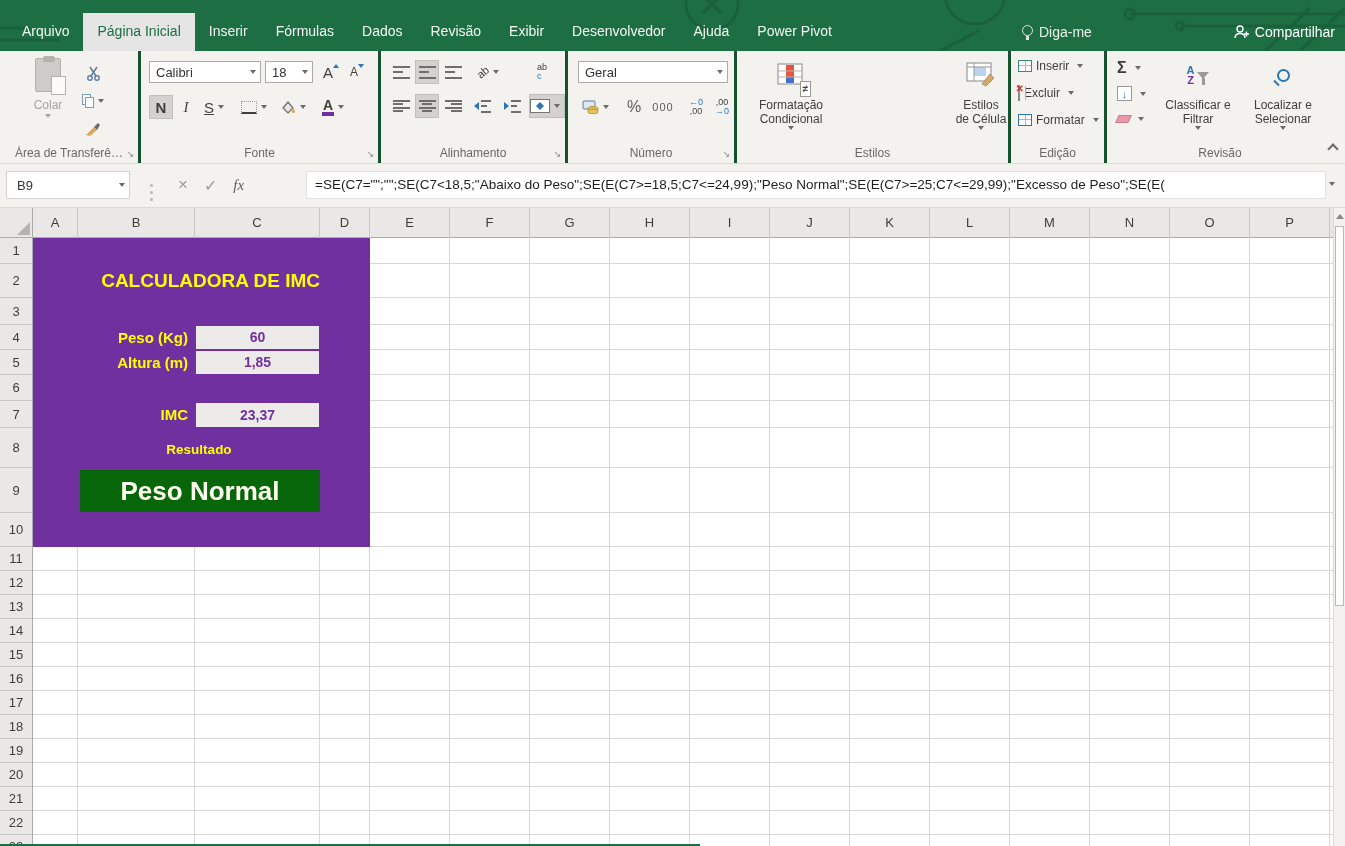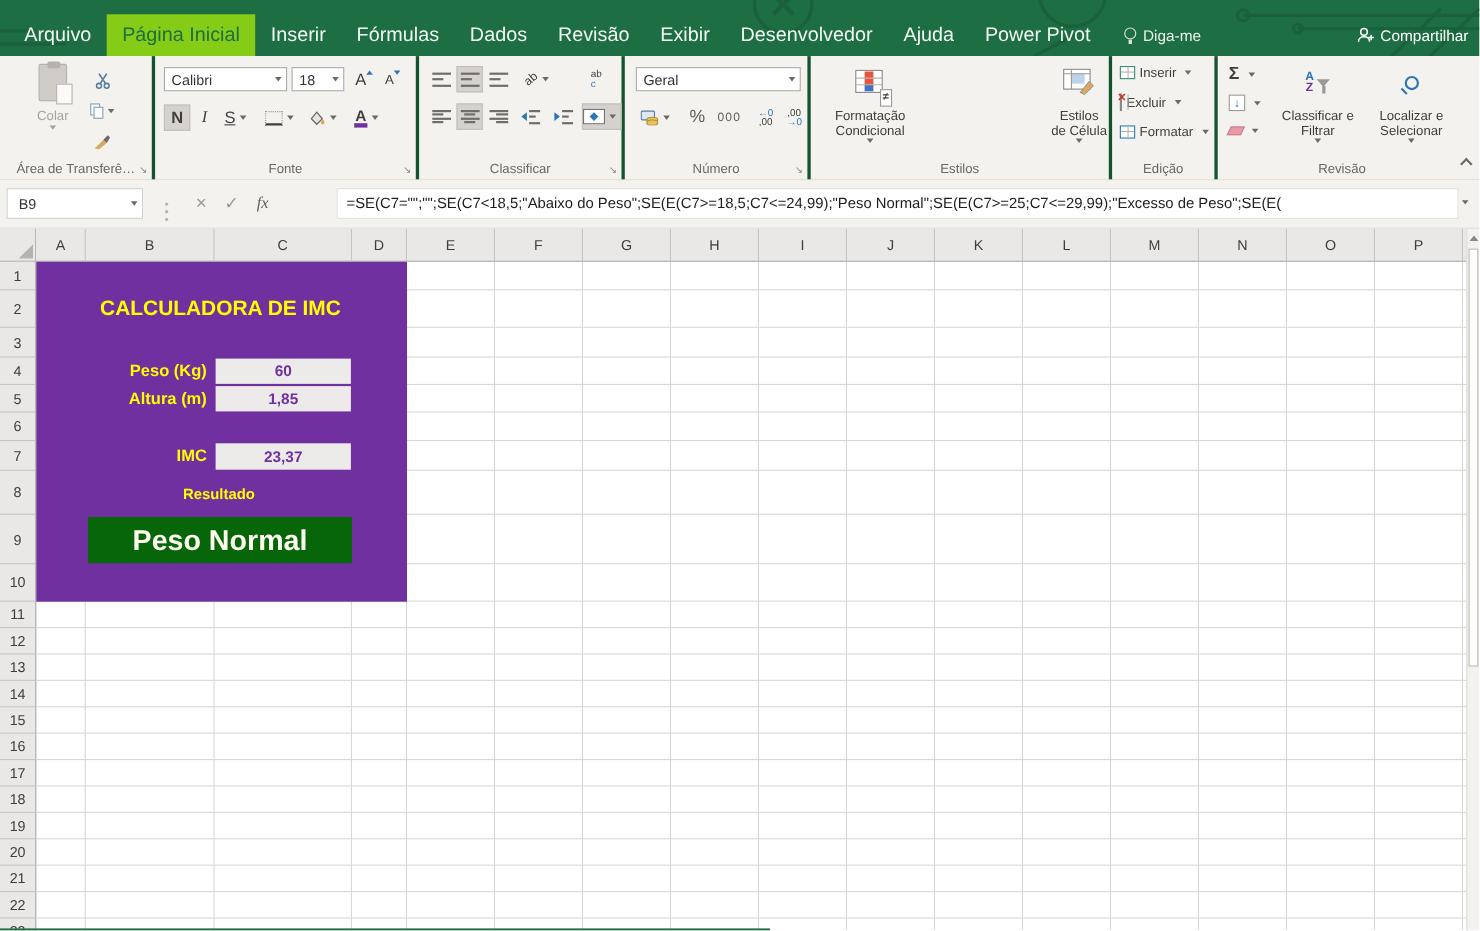--- a/index.html
+++ b/index.html
@@ -3,22 +3,22 @@
 <meta charset="utf-8">
 <style>
   * { box-sizing: border-box; margin:0; padding:0; }
   html,body { width:1345px; height:846px; overflow:hidden; }
   body { font-family:"Liberation Sans", sans-serif; position:relative; background:#fff; color:#444; }
 
   
   .tabbar { position:absolute; left:0; top:0; width:1345px; height:51px; background:var(--green,#1E6E43); overflow:hidden; }
   .deco { position:absolute; left:0; top:0; width:1345px; height:51px; pointer-events:none; }
   .tabs { position:absolute; left:8px; bottom:0; display:flex; align-items:flex-end; height:38px; }
-  .tab { color:#F2F7F3; font-size:18px; padding:0 14px; height:38px; line-height:36px; white-space:nowrap; cursor:default; }
-  .tab.active { background:#84cc16; color:var(--green,#1E6E43);margin-top:12px; }
+  .tab { color:#F2F7F3; font-size:14px; padding:0 14px; height:38px; line-height:36px; white-space:nowrap; cursor:default; }
+  .tab.active { background:#e5e5e5; color:var(--green,#1E6E43);margin-top:12px; }
   .tellme { position:absolute; left:1022px; bottom:0; height:38px; line-height:36px; color:#EAF2EC; font-size:14px; display:flex; align-items:center; gap:6px; }
   .share { position:absolute; right:10px; bottom:0; height:38px; line-height:36px; color:#FFFFFF; font-size:14px; display:flex; align-items:center; gap:6px; }
   .bulb { width:11px; height:11px; border:1.5px solid #D9E8DE; border-radius:50%; position:relative; margin-top:-4px;}
   .bulb:after { content:""; position:absolute; left:2.5px; top:10px; width:3px; height:4px; background:#D9E8DE; }
 
   
   .ribbon { position:absolute; left:0; top:51px; width:1345px; height:113px; background:#F3F2EF; border-bottom:1px solid #E4D8D2; }
   .grp { position:absolute; top:0; height:112px; border-right:3px solid #14532d; }
   .grplabel { position:absolute; bottom:3px; left:0; right:0; text-align:center; font-size:12px; color:#6A6865; white-space:nowrap; overflow:hidden; }
   .launch { position:absolute; bottom:4px; right:4px; font-size:9px; color:#8A8886; line-height:9px; }
@@ -74,21 +74,21 @@
   .colhead { position:absolute; left:33px; top:0; right:0; height:30px; display:flex; border-bottom:1px solid #ABABAB; background:#E9E8E6; }
   .ch { height:30px; line-height:30px; text-align:center; font-size:13px; color:#3F3E3C; border-right:1px solid #C7C6C4; flex:none; }
   .rowgutter { position:absolute; left:0; top:30px; width:33px; bottom:0; background:#E9E8E6; border-right:1px solid #ABABAB; }
   .rh { width:100%; text-align:center; font-size:13px; color:#3F3E3C; border-bottom:1px solid #C7C6C4; display:flex; align-items:center; justify-content:center; }
   .body { position:absolute; left:33px; top:30px; right:0; bottom:0; }
   .vl { position:absolute; top:0; bottom:0; width:1px; background:#D8D7D5; }
   .hl { position:absolute; left:0; right:0; height:1px; background:#D8D7D5; }
 
   
   .panel { position:absolute; left:0; top:0; width:337px; height:309px; background:var(--panel,#7030A0); }
-  .cal-title { position:absolute; left:58px; top:26px; width:242px; height:34px; line-height:34px; text-align:left; font-size:19px; font-weight:bold; color:var(--cal-label,#FFFF00); white-space:nowrap; }
+  .cal-title { position:absolute; left:45px; top:26px; width:242px; height:34px; line-height:34px; text-align:right; font-size:19px; font-weight:bold; color:var(--cal-label,#FFFF00); white-space:nowrap; }
   .cal-lab { position:absolute; left:45px; width:117px; text-align:right; padding-right:7px; font-weight:bold; font-size:15px; color:var(--cal-label,#FFFF00); }
   .cal-val { position:absolute; left:163px; width:123px; background:var(--cal-valbg,#EDEAEA); color:var(--cal-valtx,#7030A0); font-weight:bold; font-size:14px; text-align:center; }
   .cal-caption { position:absolute; left:45px; top:190px; width:242px; height:40px; line-height:44px; text-align:center; font-weight:bold; font-size:13.5px; color:var(--cal-label,#FFFF00); }
   .cal-result { position:absolute; left:47px; top:232px; width:240px; height:42px; line-height:42px; text-align:center; background:var(--cal-resbg,#076609); color:var(--cal-restx,#FFFFF0); font-weight:bold; font-size:26px; }
 
   
   .vscroll { position:absolute; right:0; top:208px; width:12px; bottom:0; background:#F3F2EF; border-left:1px solid #DCDAD7; }
   .vsa { position:absolute; top:6px; left:2px; width:0; height:0; border-left:4px solid transparent; border-right:4px solid transparent; border-bottom:5px solid #8A8886; }
   .vsthumb { position:absolute; top:18px; left:1px; width:9px; height:380px; background:#FDFDFC; border:1px solid #B9B7B4; }
   .bottomstrip { position:absolute; left:0; bottom:0; width:700px; height:2px; background:var(--green,#1E6E43); }
@@ -292,21 +292,21 @@
           <i></i>
         </span>
     </div>
     <div class="sbtn sel" style="left:148px; top:43px; width:36px;">
       <span class="mergebox">
           <span class="tri-l" style="border-right-width:4px;"></span>
           <span class="tri-r" style="border-left-width:4px;"></span>
         </span>
       <span class="caret"></span>
     </div>
-    <div class="grplabel">Classificar</div>
+    <div class="grplabel">Alinhamento</div>
     <div class="launch">↘</div>
   </div>
 
   <div class="grp" style="left:568px; width:169px;">
     <div class="combo" style="left:10px; top:10px; width:150px;">
       <span class="cv">Geral</span>
       <span class="caret"></span>
     </div>
     <div class="sbtn" style="left:10px; top:44px; width:38px;">
       <svg width="17" height="14" viewBox="0 0 17 14">

